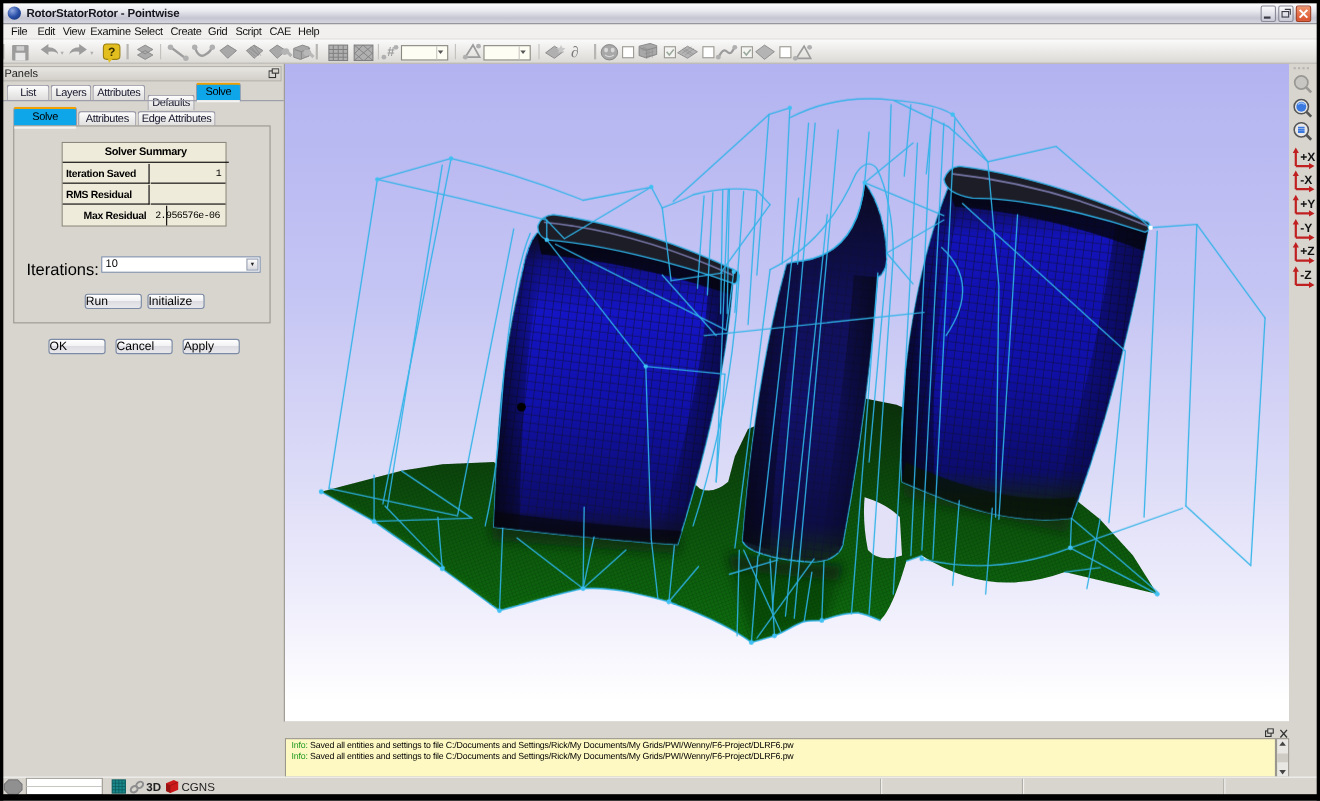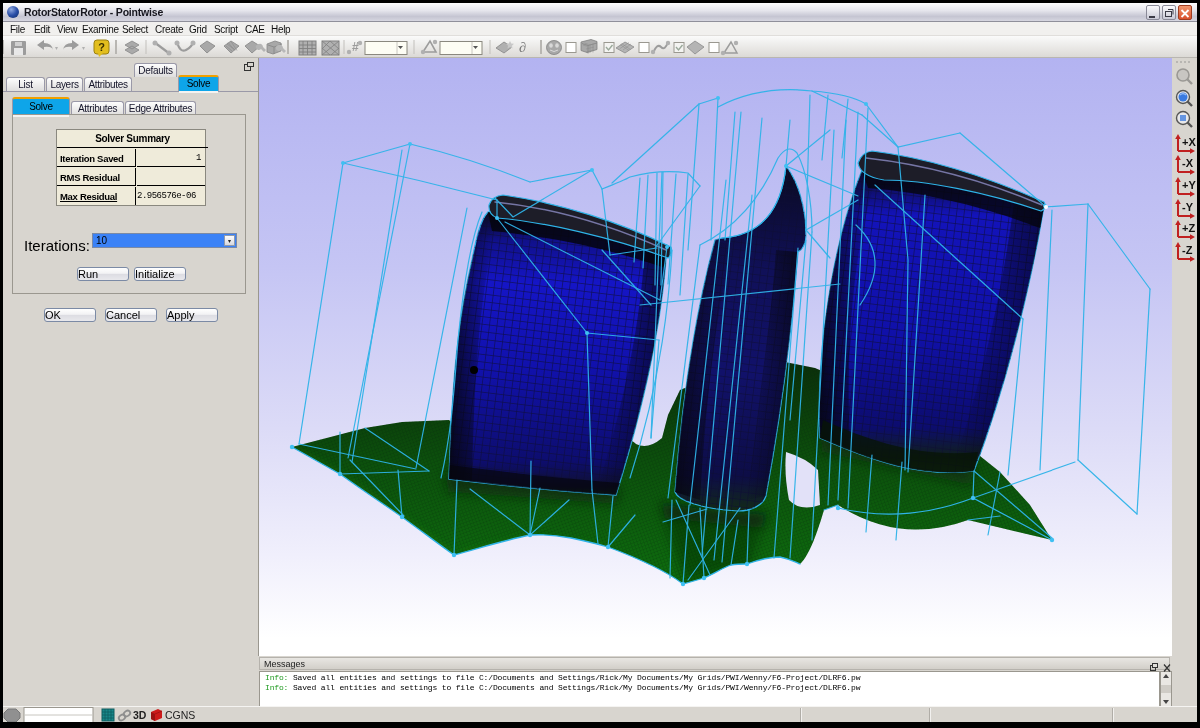--- a/index.html
+++ b/index.html
@@ -31,40 +31,40 @@
   font-size:10px; color:#222; padding-left:3px; line-height:13px; }
 
 #viewport { position:absolute; left:258px; top:58px; width:914px; height:598px; border-left:1px solid #9a978f; }
 
 #righttb { position:absolute; left:1172px; top:58px; width:28px; height:598px; background:#d8d5cf; }
 
 #messages { position:absolute; left:259px; top:656px; width:941px; height:50px; background:#d8d5cf; }
 #msgtitle { position:absolute; left:0px; top:1px; width:911px; height:13px;
   background:linear-gradient(to bottom,#e8e6e2,#d2cfc9); border:1px solid #b5b2ac;
   font-size:9px; color:#222; padding-left:4px; line-height:12px; }
-#msgbody { position:absolute; left:0px; top:15px; width:901px; height:36px; background:#ffffff;
-  border:1px solid #9a978f; font-size:8px; letter-spacing:-0.15px; line-height:10.3px; padding:1px 0 0 5px; white-space:nowrap; color:#000;font-family:Liberation Mono, monospace; }
+#msgbody { position:absolute; left:0px; top:15px; width:901px; height:36px; background:#fef9c3;
+  border:1px solid #9a978f; font-size:8px; letter-spacing:-0.15px; line-height:10.3px; padding:1px 0 0 5px; white-space:nowrap; color:#000; }
 #msgbody .inf { color:#1f9a1f; }
 #msgscroll { position:absolute; left:901px; top:15px; width:12px; height:36px; background:#e9e7e3; border:1px solid #9a978f; }
 
 #statusbar { position:absolute; left:0; top:706px; width:1200px; height:16px; background:#d8d5cf; border-top:1px solid #f5f4f2; }
 .qbtn { position:absolute; border:1px solid #7b8aa5; border-radius:3px; font-size:11px; color:#000;
   background:linear-gradient(to bottom,#ffffff 0%,#f2f2f4 45%,#dcdce2 50%,#e8e8ec 100%); text-align:left; }
 
 .tab { position:absolute; border:1px solid #9a99a8; border-bottom:none; border-radius:3px 3px 0 0;
   font-size:10px; letter-spacing:-0.3px; color:#15152a; text-align:center; overflow:hidden;
   background:linear-gradient(to bottom,#fdfdfd,#dfdedd); }
 .tab.active { background:#0ea5e9; border-top:2px solid #f0a000; border-color:#9a99a8; border-top-color:#f0a000; color:#000; }
 #pane { position:absolute; left:12px; top:56px; width:234px; height:180px;
   border:1px solid #9a978f; background:#d8d5cf; }
 #stable { position:absolute; left:56px; top:71px; width:150px; height:77px;
   background:#efebda; border:1px solid #8a887f; font-size:9.5px; letter-spacing:-0.3px; color:#000; }
 #stable .cell { position:absolute; border-color:#8a887f; white-space:nowrap; overflow:hidden; }
 #stable .mono { font-family:"Liberation Mono",monospace; font-size:9px; letter-spacing:-0.5px; }
-.spin { position:absolute; left:92px; top:175px; width:145px; height:15px; background:#3b82f6;
+.spin { position:absolute; left:92px; top:175px; width:145px; height:15px; background:#ffffff;
   border:1px solid #7b8aa5; font-size:10px; padding:1px 0 0 3px; color:#000; }
 .spinbtn { position:absolute; right:1px; top:1px; width:11px; height:11px; border:1px solid #8f9aad;
   background:linear-gradient(to bottom,#fdfdfd,#d8d8de); font-size:6px; line-height:10px; text-align:center; color:#222; }
 </style>
 </head>
 <body>
 <div id="win">
   <div id="menubar">
     <span style="left:10px;">File</span>
       <span style="left:34px;">Edit</span>
@@ -192,44 +192,45 @@
       <path d="M676 11 l2.5 3 4 -5" stroke="#9aa89a" stroke-width="1.4" fill="none"></path>
       <path d="M695 5 l9 6 -9 7 -8 -7 z" fill="#b4b4b4" stroke="#8a8a8a" stroke-width="0.8"></path>
       <rect x="709" y="6.5" width="10" height="10" fill="#fff" stroke="#9a9890" stroke-width="1"></rect>
       <path d="M724 17 L731 6 L737 17 Z" fill="none" stroke="#9c9c9c" stroke-width="1.5"></path>
       <circle cx="723" cy="17" r="2.2" fill="#b0b0b0"></circle>
           <circle cx="736" cy="7" r="2.2" fill="#b0b0b0"></circle>
     </g>
   </svg>
   </div>
   <div id="leftpanel">
+    <div id="paneltitle">Panels</div>
     <svg style="position:absolute;left:244px;top:4px;" width="10" height="10" viewBox="0 0 10 10">
       <rect x="0.5" y="2.5" width="6" height="6" fill="none" stroke="#333" stroke-width="1"></rect>
       <rect x="3.5" y="0.5" width="6" height="4" fill="#d8d5cf" stroke="#333" stroke-width="1"></rect>
     </svg>
     <div class="tab" style="left:6px;top:19px;width:39px;height:14px;line-height:14px;">List</div>
     <div class="tab" style="left:46px;top:19px;width:37px;height:14px;line-height:14px;">Layers</div>
     <div class="tab" style="left:84px;top:19px;width:48px;height:14px;line-height:14px;">Attributes</div>
-    <div class="tab" style="left:134px;top:5px;width:43px;height:14px;line-height:14px;">Defaults</div>
+    <div class="tab" style="left:134px;top:28px;width:43px;height:14px;line-height:14px;">Defaults</div>
     <div class="tab active" style="left:178px;top:17px;width:41px;height:17px;line-height:14px;">Solve</div>
     <div style="position:absolute;left:0;top:33px;width:258px;height:1px;background:#9a99a8;"></div>
     <div style="position:absolute;left:179px;top:33px;width:39px;height:2px;background:#f4f3f1;"></div>
     <div class="tab active" style="left:12px;top:39px;width:58px;height:18px;line-height:15px;">Solve</div>
     <div class="tab" style="left:71px;top:43px;width:53px;height:14px;line-height:14px;">Attributes</div>
     <div class="tab" style="left:125px;top:43px;width:71px;height:14px;line-height:14px;">Edge Attributes</div>
     <div id="pane"></div>
     <div style="position:absolute;left:13px;top:57px;width:56px;height:2px;background:#f4f3f1;"></div>
     <div id="stable">
       <div class="cell" style="left:0;top:0;width:151px;height:18px;border-bottom:1px solid;font-weight:bold;text-align:center;line-height:18px;font-size:10px;">Solver Summary</div>
       <div class="cell" style="left:0;top:19px;width:79px;height:18px;border-bottom:1px solid;border-right:1px solid;font-weight:bold;padding:4px 0 0 3px;">Iteration Saved</div>
       <div class="cell mono" style="left:80px;top:19px;width:68px;height:18px;border-bottom:1px solid;text-align:right;padding:4px 4px 0 0;">1</div>
       <div class="cell" style="left:0;top:38px;width:79px;height:18px;border-bottom:1px solid;border-right:1px solid;font-weight:bold;padding:4px 0 0 3px;">RMS Residual</div>
       <div class="cell mono" style="left:80px;top:38px;width:68px;height:18px;border-bottom:1px solid;text-align:right;padding:17px 1px 0 0;">1.208703e-06</div>
-      <div class="cell" style="left:0;top:57px;width:79px;height:18px;border-right:1px solid;font-weight:bold;padding:4px 4px 0 3px;text-decoration:underline;">Max Residual</div>
-      <div class="cell mono" style="left:80px;top:57px;width:68px;height:18px;text-align:left;padding:4px 1px 0 0;">2.956576e-06</div>
+      <div class="cell" style="left:16px;top:57px;width:79px;height:18px;border-right:1px solid;font-weight:bold;padding:4px 4px 0 3px;">Max Residual</div>
+      <div class="cell mono" style="left:80px;top:57px;width:68px;height:18px;text-align:center;padding:4px 1px 0 0;">2.956576e-06</div>
     </div>
     <div style="position:absolute;left:24px;top:179px;font-size:15px;color:#000;">Iterations:</div>
     <div class="spin">10<div class="spinbtn">▾</div></div>
     <div class="qbtn" style="left:77px;top:209px;width:52px;height:14px;line-height:13px;">Run</div>
     <div class="qbtn" style="left:134px;top:209px;width:52px;height:14px;line-height:13px;">Initialize</div>
     <div class="qbtn" style="left:44px;top:250px;width:52px;height:14px;line-height:13px;">OK</div>
     <div class="qbtn" style="left:105px;top:250px;width:52px;height:14px;line-height:13px;">Cancel</div>
     <div class="qbtn" style="left:166px;top:250px;width:52px;height:14px;line-height:13px;">Apply</div>
   </div>
   <div id="viewport">
@@ -567,21 +568,20 @@
           </g>
       <g transform="translate(3,184)">
         <path d="M3 17 V4 M3 17 H16" stroke="#c02020" stroke-width="2"></path>
         <path d="M3 0 l-2.8 5 h5.6 z M20 17 l-5 -2.8 v5.6 z" fill="#c02020"></path>
         <text x="7" y="12">-Z</text>
           </g>
     </g>
   </svg>
   </div>
   <div id="messages">
-    <div id="msgtitle">Messages</div>
     <div id="msgbody">
       <div><span class="inf">Info:</span> Saved all entities and settings to file C:/Documents and Settings/Rick/My Documents/My Grids/PWI/Wenny/F6-Project/DLRF6.pw</div>
       <div><span class="inf">Info:</span> Saved all entities and settings to file C:/Documents and Settings/Rick/My Documents/My Grids/PWI/Wenny/F6-Project/DLRF6.pw</div>
     </div>
     <div id="msgscroll"><svg width="10" height="34">
           <path d="M5 2 l3 4 h-6 z" fill="#444"></path>
           <path d="M5 32 l3 -4 h-6 z" fill="#444"></path>
           <rect x="0" y="13" width="10" height="8" fill="#cfccc6"></rect>
         </svg></div>
     <div style="position:absolute;left:891px;top:3px;"><svg width="22" height="10">

